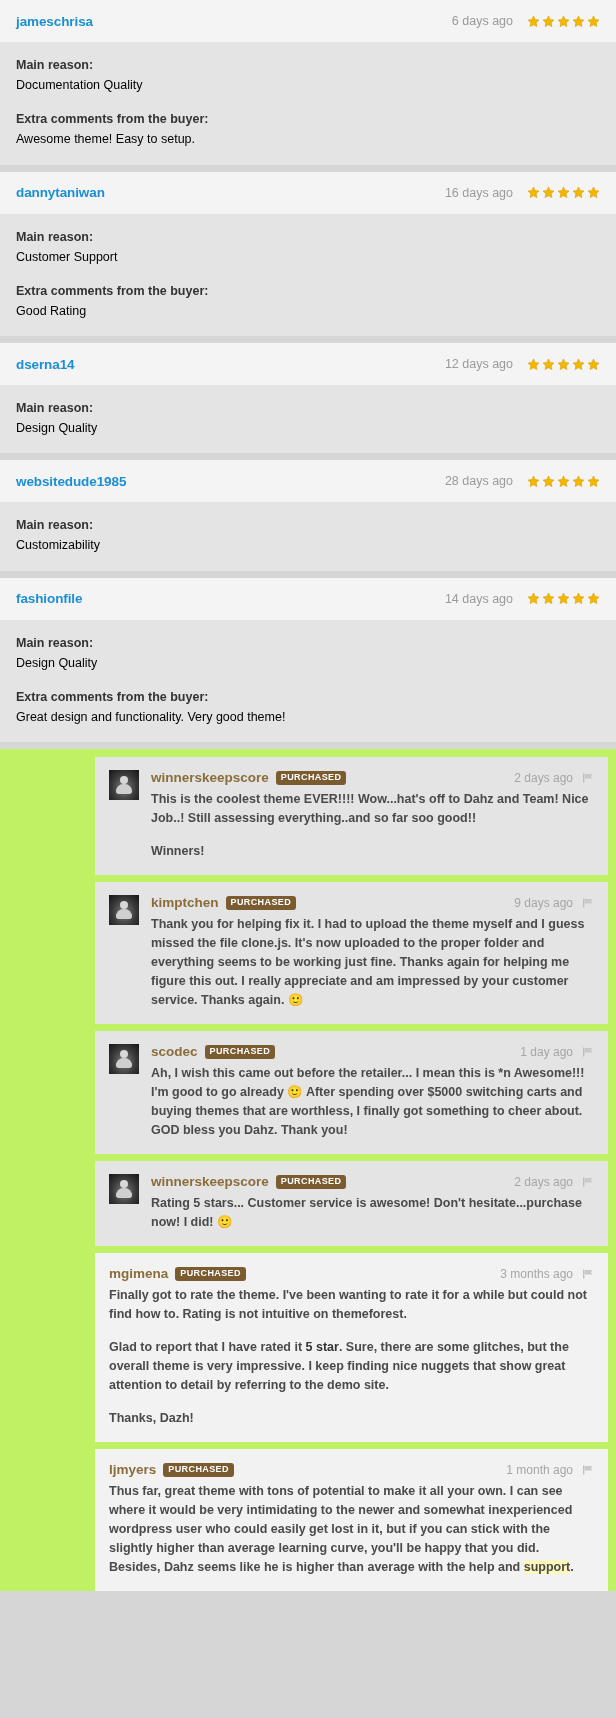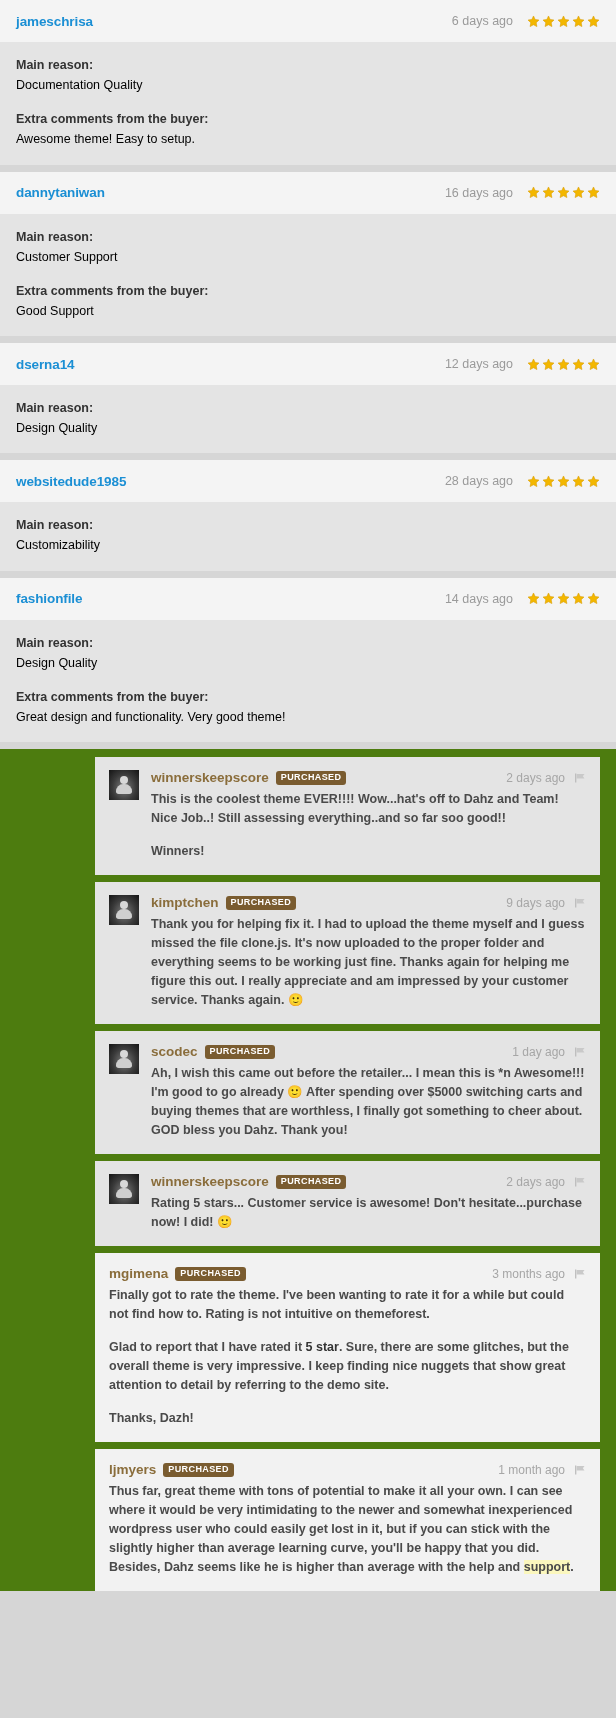--- a/index.html
+++ b/index.html
@@ -47,22 +47,22 @@
     font-weight: bold;
     color: #333;
     font-size: 12.5px;
     margin: 0 0 2px 0;
   }
   .field-value { margin: 0; color: #000000; }
   .field-block + .field-block { margin-top: 16px; }
 
   
   .comments {
-    background: #4d7c0f;
-    padding: 8px 16px 0 95px;
+    background: #bef264;
+    padding: 8px 8px 0 95px;
   }
   .comment {
     background: #e4e4e4;
     padding: 13px 14px 14px 14px;
     margin-bottom: 7px;
     display: flex;
     gap: 12px;
   }
   .comment.light { background: #f2f2f2; }
   .avatar {
@@ -185,21 +185,21 @@
           </svg>
         </span>
       </div>
       <div class="rating-body">
         <div class="field-block">
           <p class="field-label">Main reason:</p>
           <p class="field-value">Customer Support</p>
         </div>
         <div class="field-block">
           <p class="field-label">Extra comments from the buyer:</p>
-          <p class="field-value">Good Support</p>
+          <p class="field-value">Good Rating</p>
         </div>
       </div>
     </div>
     <div class="rating-item">
       <div class="rating-head">
         <a class="rating-user" href="#">dserna14</a>
         <span class="rating-spacer"></span>
         <span class="rating-ago">12 days ago</span>
         <span class="stars">
           <svg class="star" viewBox="0 0 24 24" xmlns="http://www.w3.org/2000/svg">

